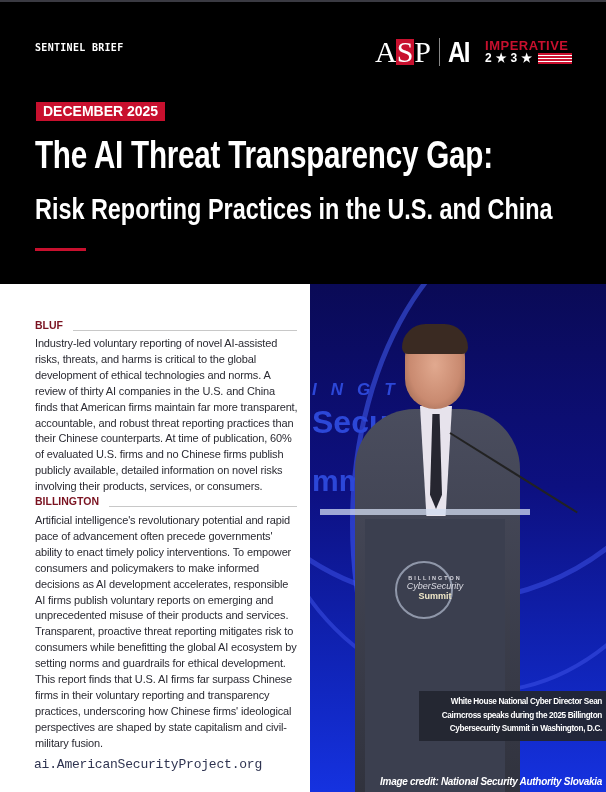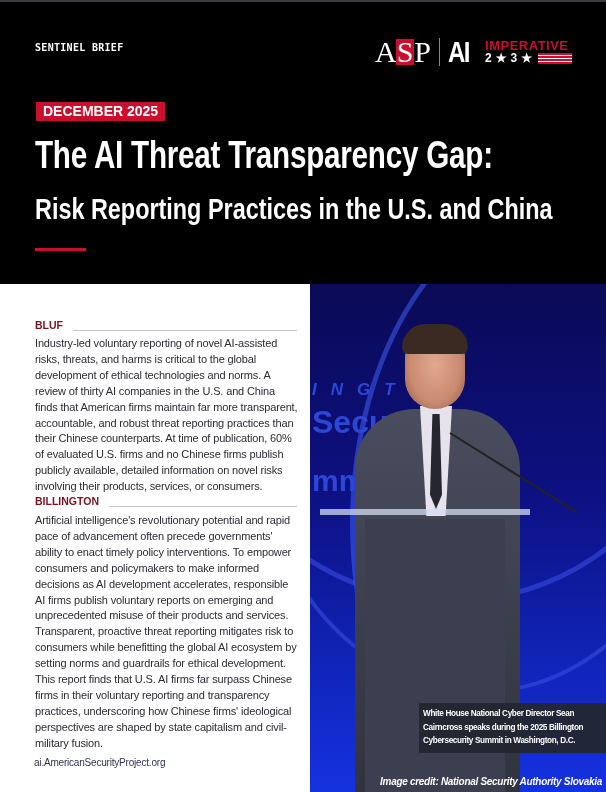--- a/index.html
+++ b/index.html
@@ -51,21 +51,21 @@
 
   .left { position: absolute; left: 0; top: 284px; width: 310px; height: 508px; background: #fff; }
   .sec-head { position: absolute; left: 35px; display: flex; align-items: flex-end; width: 262px; }
   .sec-head span { font-family: "Liberation Sans", sans-serif; font-weight: bold; font-size: 10.5px; color: #7a1220; }
   .sec-head .rule { flex: 1; height: 1px; background: #c8c8c8; margin-left: 10px; }
   .para {
     position: absolute; left: 35px; width: 264px;
     font-family: "Liberation Sans", sans-serif; font-size: 11px; line-height: 15.9px; color: #2b2b33;
     letter-spacing: -0.15px;
   }
-  .site { position: absolute; left: 34px; top: 473px; font-family: Liberation Sans, sans-serif; font-size: 10px; color: #2e3350; letter-spacing: -0.2px; }
+  .site { position: absolute; left: 34px; top: 473px; font-family: Liberation Mono, monospace; font-size: 13px; color: #2e3350; letter-spacing: -0.2px; }
 
   .photo { position: absolute; left: 310px; top: 284px; width: 296px; height: 508px; overflow: hidden;
     background: linear-gradient(180deg, #0a0a56 0%, #0d1080 40%, #1024b8 75%, #1532e0 100%); }
   .photo .arc { position: absolute; border-radius: 50%; border: 5px solid rgba(60,80,230,0.55); }
   .photo .banner-text { position: absolute; font-family: "Liberation Sans", sans-serif; font-weight: bold; color: #2c47d8; }
   .photo .head { position: absolute; left: 95px; top: 45px; width: 60px; height: 80px; border-radius: 28px 28px 30px 30px; background: radial-gradient(ellipse at 50% 45%, #e1a98f 0%, #c98a70 60%, #8b5a45 100%); }
   .photo .hair { position: absolute; left: 92px; top: 40px; width: 66px; height: 30px; border-radius: 30px 30px 8px 8px; background: #3a2a22; }
   .photo .suit { position: absolute; left: 45px; top: 125px; width: 165px; height: 390px; border-radius: 60px 60px 0 0; background: linear-gradient(180deg, #4a4d5e, #30323d); }
   .photo .shirt { position: absolute; left: 110px; top: 122px; width: 32px; height: 110px; background: #e7e3ec; clip-path: polygon(0 0,100% 0,80% 100%,20% 100%); }
   .photo .tie { position: absolute; left: 120px; top: 130px; width: 12px; height: 95px; background: #262630; clip-path: polygon(20% 0,80% 0,100% 85%,50% 100%,0 85%); }
@@ -73,22 +73,22 @@
   .photo .podium { position: absolute; left: 55px; top: 235px; width: 140px; height: 280px; background: #3b3f4f; }
   .photo .podium-logo { position: absolute; left: 85px; top: 275px; width: 80px; height: 60px; text-align: center; color: #d8d8e0; font-family: "Liberation Sans", sans-serif; }
   .photo .podium-logo .ring { position: absolute; left: 0; top: 2px; width: 58px; height: 58px; border-radius: 50%; border: 2px solid rgba(200,210,230,0.6); }
   .photo .podium-logo .l1 { position: relative; font-size: 5.5px; font-weight: bold; letter-spacing: 2px; margin-top: 16px; }
   .photo .podium-logo .l2 { position: relative; font-size: 9px; font-style: italic; }
   .photo .podium-logo .l3 { position: relative; font-size: 9px; font-weight: bold; color: #f0e8c8; }
   .photo .mic { position: absolute; left: 140px; top: 148px; width: 150px; height: 2px; background: #222; transform: rotate(32deg); transform-origin: left; }
 
   .caption {
     position: absolute; left: 419px; top: 691px; width: 187px; height: 50px;
-    background: rgba(35,38,48,0.95); color: #fff; padding: 4px 4px 0 4px;
-    font-family: "Liberation Sans", sans-serif; font-weight: bold; font-size: 8.2px; line-height: 13.5px; letter-spacing: -0.35px; margin-top: 12px;
+    background: rgba(35,38,48,0.95); color: #fff; text-align: right; padding: 4px 4px 0 4px;
+    font-family: "Liberation Sans", sans-serif; font-weight: bold; font-size: 8.2px; line-height: 13.5px; letter-spacing: -0.35px;
   }
   .credit { position: absolute; right: 4px; top: 776px; font-family: "Liberation Sans", sans-serif; font-style: italic; font-weight: bold; font-size: 10px; color: #fff; letter-spacing: -0.3px; }
 </style>
 </head>
 <body>
 
 <div class="topline"></div>
 
 <header class="header">
   <div class="series-label">SENTINEL BRIEF</div>
@@ -140,16 +140,22 @@
   <div class="banner-text" style="left:2px;top:120px;font-size:32px;">Secu</div>
   <div class="banner-text" style="left:2px;top:160px;font-size:30px;margin-top:20px;">mm</div>
   <div class="suit"></div>
   <div class="shirt"></div>
   <div class="tie"></div>
   <div class="head"></div>
   <div class="hair"></div>
   <div class="mic"></div>
   <div class="podium-glass"></div>
   <div class="podium"></div>
+  <div class="podium-logo">
+    <div class="ring"></div>
+    <div class="l1">BILLINGTON</div>
+    <div class="l2">CyberSecurity</div>
+    <div class="l3">Summit</div>
+  </div>
 </figure>
 
 <figcaption class="caption">White House National Cyber Director Sean Cairncross speaks during the 2025 Billington Cybersecurity Summit in Washington, D.C.</figcaption>
 <div class="credit">Image credit: National Security Authority Slovakia</div>
 
 </body></html>

